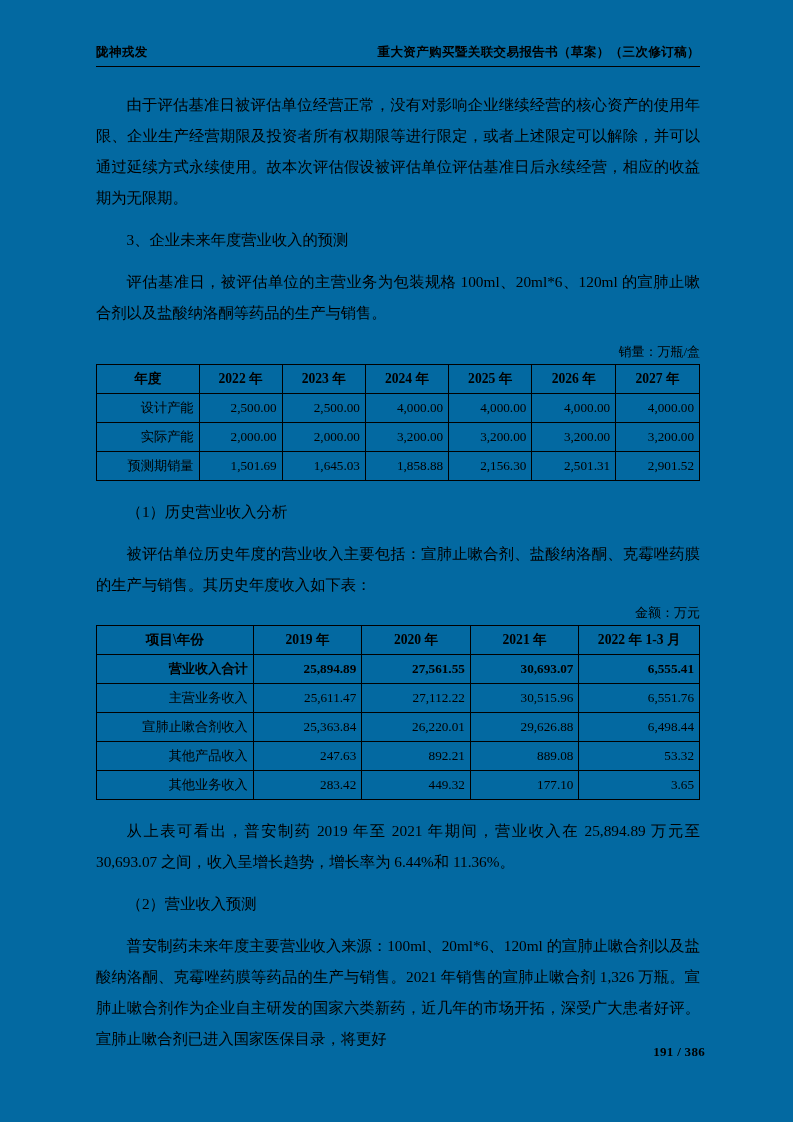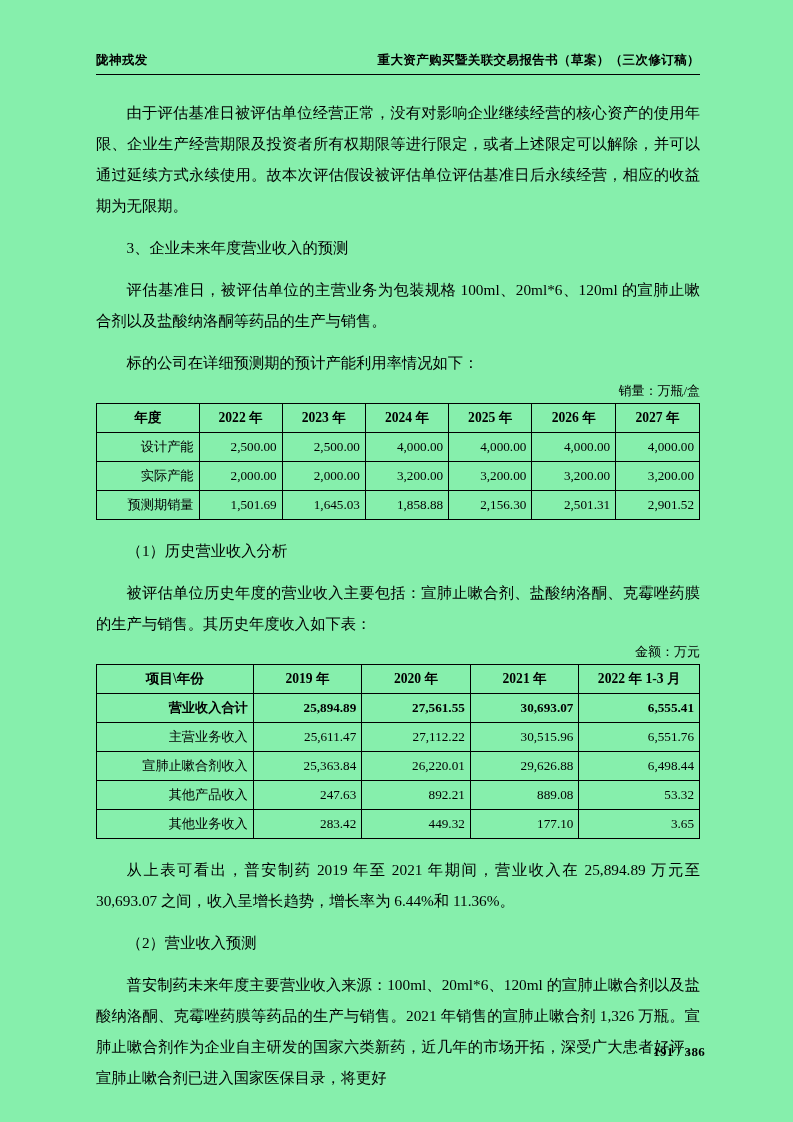--- a/index.html
+++ b/index.html
@@ -7,21 +7,21 @@
     padding: 0;
     background: #9a9a9a;
   }
   body {
     font-family: "Liberation Serif", "DejaVu Serif", serif;
   }
   .page {
     position: relative;
     width: 793px;
     height: 1122px;
-    background: #86efac;
+    background: #0369a1;
     margin: 0 auto;
     box-sizing: border-box;
     overflow: hidden;
   }
   .content {
     position: absolute;
     left: 96px;
     top: 44px;
     width: 604px;
   }
@@ -29,21 +29,21 @@
   .hdr {
     display: flex;
     justify-content: space-between;
     align-items: flex-end;
     font-size: 12.5px;
     color: #000;
     letter-spacing: 0.4px;
     padding-bottom: 5px;
   }
   .hdr-left { font-weight: bold; }
-  .hdr-right { font-weight: bold; font-size: 12.5px; margin-top: 8px; }
+  .hdr-right { font-weight: bold; font-size: 12.5px; }
   .hdr-rule {
     border-bottom: 1.2px solid #000;
     margin-bottom: 22px;
   }
   
   p.para {
     margin: 0 0 2px 0;
     font-size: 15.3px;
     line-height: 31px;
     text-align: justify;
@@ -108,21 +108,20 @@
 
     <p class="para">由于评估基准日被评估单位经营正常，没有对影响企业继续经营的核心资产的使用年限、企业生产经营期限及投资者所有权期限等进行限定，或者上述限定可以解除，并可以通过延续方式永续使用。故本次评估假设被评估单位评估基准日后永续经营，相应的收益期为无限期。</p>
     <div class="gap"></div>
 
     <p class="para">3、企业未来年度营业收入的预测</p>
     <div class="gap"></div>
 
     <p class="para">评估基准日，被评估单位的主营业务为包装规格 100ml、20ml*6、120ml 的宣肺止嗽合剂以及盐酸纳洛酮等药品的生产与销售。</p>
     <div class="gap"></div>
 
-    <p class="para">标的公司在详细预测期的预计产能利用率情况如下：</p>
 
     <div class="unit-line">销量：万瓶/盒</div>
 
     <div class="tbl-wrap">
       <table class="doc">
         <colgroup>
           <col style="width:17%">
             <col style="width:13.8%">
             <col style="width:13.8%">
             <col style="width:13.8%">

